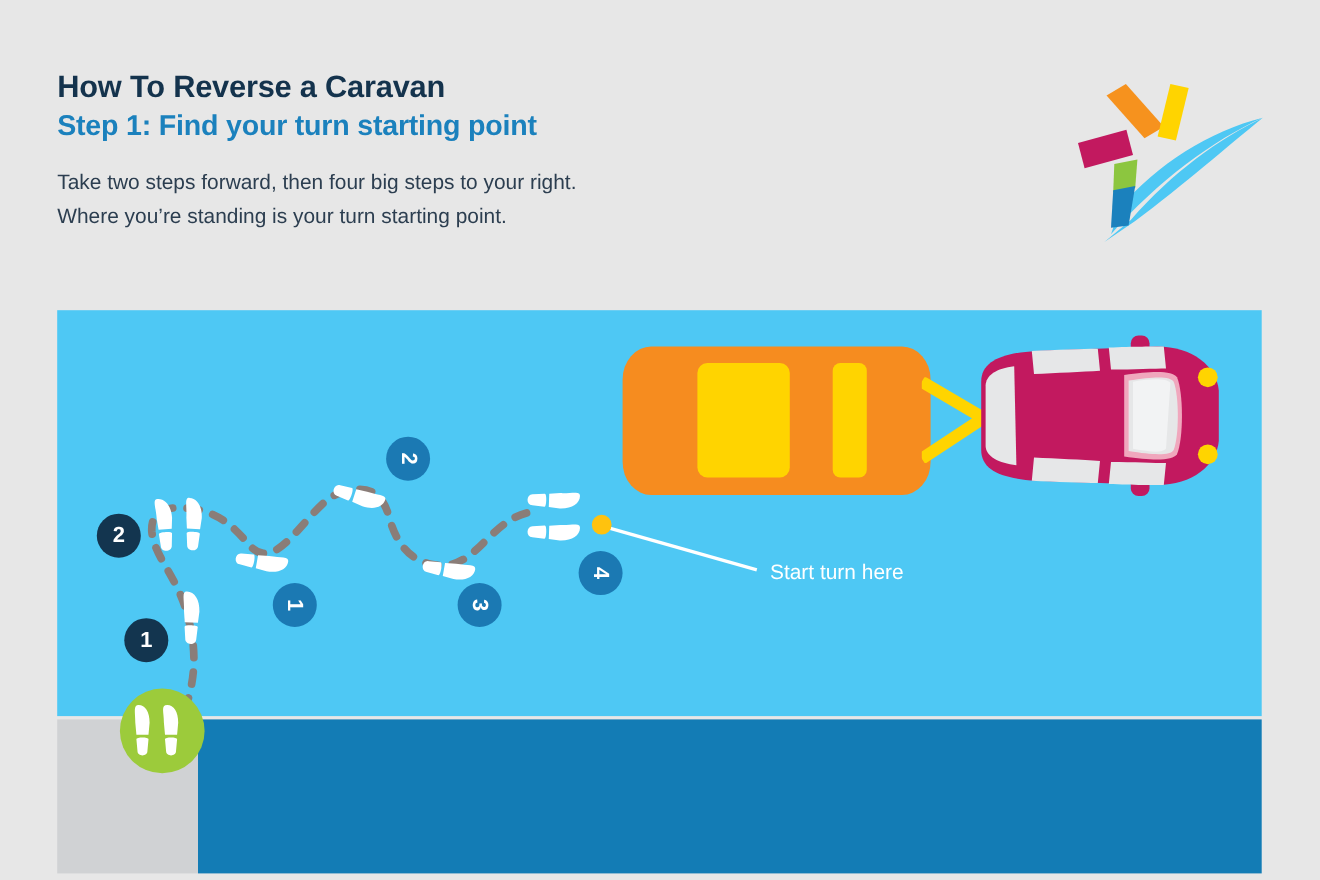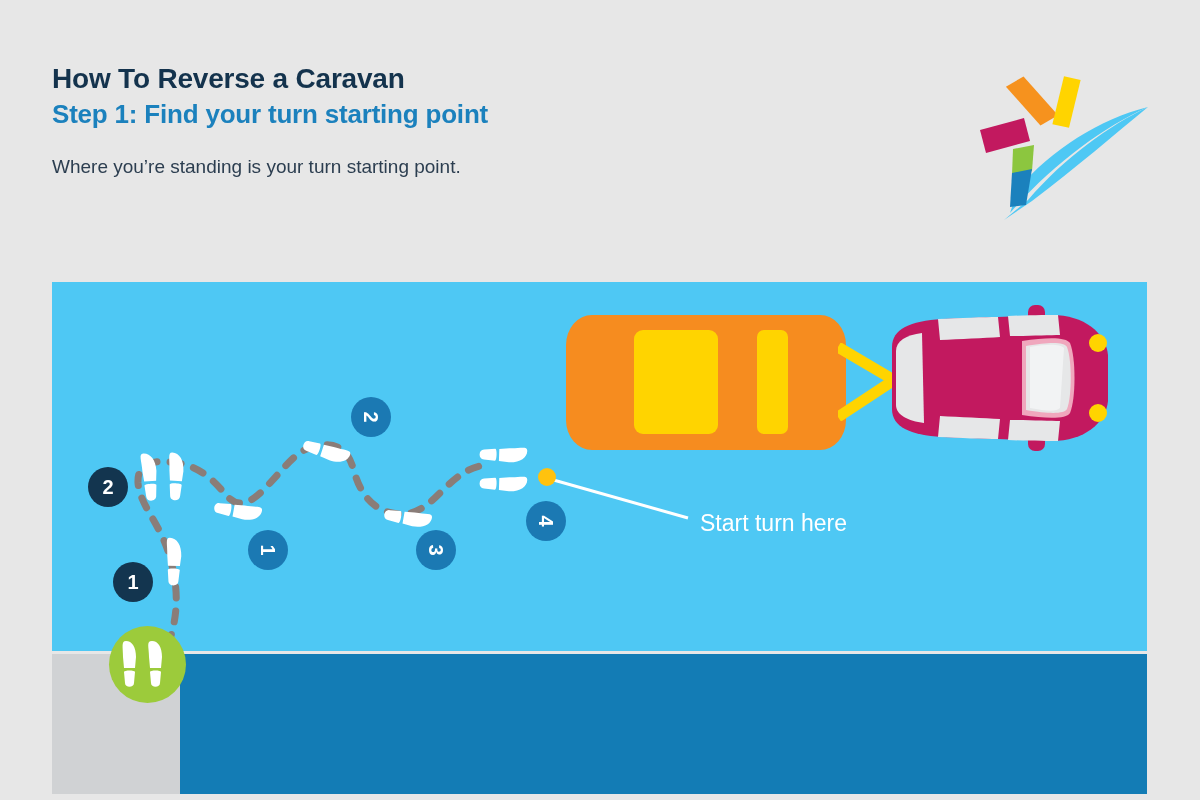--- a/index.html
+++ b/index.html
@@ -183,39 +183,40 @@
     width: 18px;
     height: 18px;
     border-radius: 50%;
     background: #ffc20e;
   }
   .callout-label {
     position: absolute;
     left: 700px;
     top: 479px;
     color: #ffffff;
-    font-size: 23px;
+    font-size: 19px;
     white-space: nowrap;
   }
   .trail, .leader {
     position: absolute;
     left: 0; top: 0;
     width: 1200px; height: 800px;
     overflow: visible;
   }
 </style>
 </head>
 <body>
 
 <div class="page">
 
   <div class="header">
     <h1 class="title">How To Reverse a Caravan</h1>
     <h2 class="subtitle">Step 1: Find your turn starting point</h2>
     <div class="body-lines">
+      <div>Take two steps forward, then four big steps to your right.</div>
       <div>Where you’re standing is your turn starting point.</div>
     </div>
   </div>
 
   <div class="logo">
     <svg width="190" height="155" viewBox="0 0 190 155">
 
       <path d="M188 42 C150 60 105 92 68 135 L44 155 L72 136 C116 103 156 68 188 42 Z" fill="#4ec8f4"></path>
       <path d="M188 42 C140 54 92 84 58 124 L50 148 C92 100 143 62 188 42 Z" fill="#4ec8f4"></path>
 

